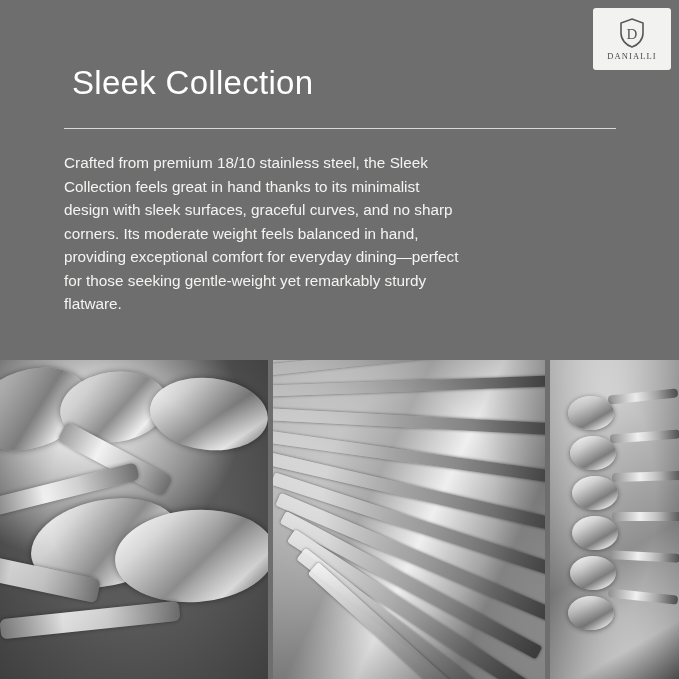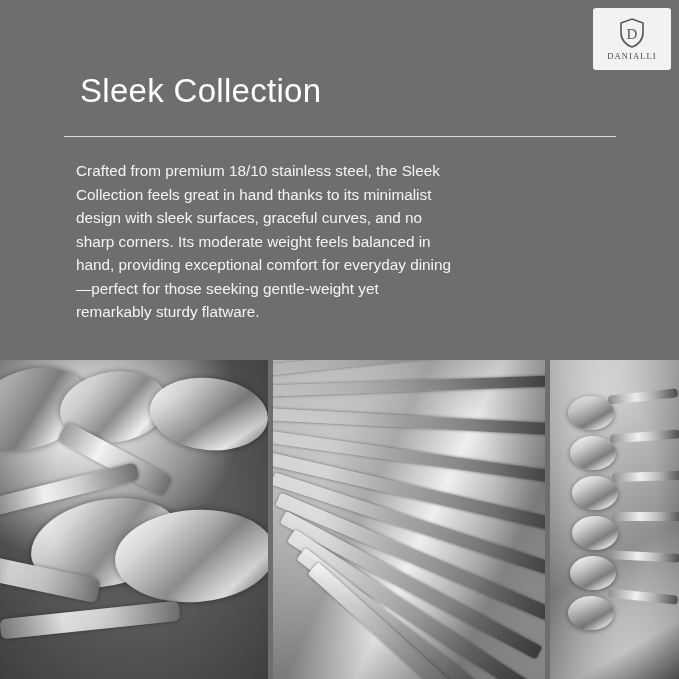--- a/index.html
+++ b/index.html
@@ -54,38 +54,38 @@
   
   .content {
     padding: 56px 60px 0 64px;
     box-sizing: border-box;
   }
   .title {
     color: #ffffff;
     font-size: 33px;
     font-weight: 400;
     letter-spacing: 0.3px;
-    margin: 16px;
+    margin: 8px;
     font-family: "Liberation Sans", sans-serif;
   }
   .rule {
     margin-top: 26px;
     margin-bottom: 22px;
     height: 1px;
     background: #d9d9d5;
     width: 552px;
   }
   .body-text {
     color: #f4f4f2;
     font-size: 15.3px;
     line-height: 23.5px;
     max-width: 400px;
     font-family: "Liberation Sans", sans-serif;
   }
-  .body-text p { margin: 12px; }
+  .body-text p { margin: 0; }
 
   
   .gallery {
     position: absolute;
     left: 0;
     bottom: 0;
     width: 679px;
     height: 319px;
     display: flex;
     gap: 5px;

